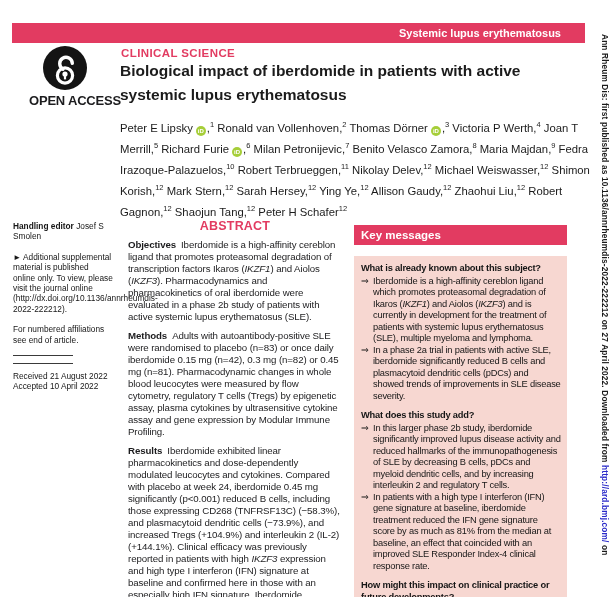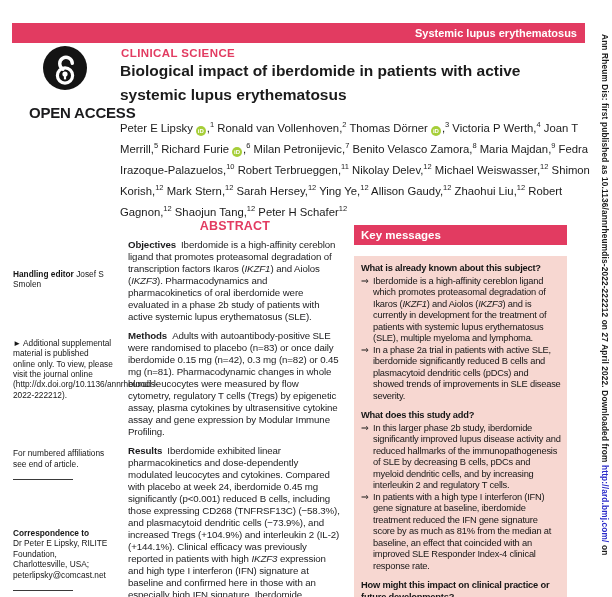--- a/index.html
+++ b/index.html
@@ -9,45 +9,45 @@
     --link_blue:#2A2AC9;
     --body_text:#1C1C1E;
   }
   html,body{margin:0;padding:0;background:#fff;}
   body{width:612px;height:597px;overflow:hidden;position:relative;
        font-family:"Liberation Sans",sans-serif;color:var(--body_text);}
   .page{position:absolute;inset:0;background:#fff;}
 
   .banner{position:absolute;left:12px;top:23px;width:573px;height:20px;
           background:var(--accent_red);color:#fff;font-size:11px;font-weight:bold;
-          text-align:right;line-height:20px;padding-right:8px;box-sizing:border-box;}
+          text-align:right;line-height:20px;padding-right:24px;box-sizing:border-box;}
 
   .strip{position:absolute;top:34px;right:2px;height:563px;writing-mode:vertical-rl;
          font-size:8.3px;font-weight:bold;letter-spacing:.15px;white-space:nowrap;
          overflow:hidden;color:#1a1a1a;}
   .strip .url{color:var(--link_blue);}
 
   .oa{position:absolute;left:29px;top:46px;width:72px;text-align:center;}
   .oa svg{display:block;margin:0 auto;}
-  .oa-label{margin-top:14px;font-size:15px;font-weight:bold;letter-spacing:-.2px;white-space:nowrap;}
+  .oa-label{margin-top:3px;font-size:13px;font-weight:bold;letter-spacing:-.2px;white-space:nowrap;}
 
   .kicker{position:absolute;left:121px;top:47px;font-size:11.5px;font-weight:bold;
           color:var(--accent_red);letter-spacing:.4px;}
   .title{position:absolute;left:120px;top:59px;width:430px;margin:0;
          font-size:15.5px;font-weight:600;line-height:24px;color:#1b1b1b;}
   .authors{position:absolute;left:120px;top:116px;width:470px;
            font-size:11.3px;line-height:17.4px;color:#1b1b1b;}
   .authors sup{font-size:7.5px;}
   .orcid{display:inline-block;width:10px;height:10px;border-radius:50%;
          background:var(--orcid_green);color:#fff;font-size:6px;font-weight:bold;
          text-align:center;line-height:10px;margin:0 1px 0 3px;vertical-align:-1px;}
 
   .sidebar{position:absolute;left:13px;top:221px;width:100px;
            font-size:8.3px;line-height:10.4px;color:#161616;}
-  .sidebar .blk{margin-bottom:10px;margin-top:48px;}
+  .sidebar .blk{margin-bottom:10px;}
   .sidebar hr{border:none;border-top:1px solid #3a3a3a;width:60px;margin:7px 0;}
   .sidebar b{font-weight:bold;}
 
   .abstract{position:absolute;left:121px;top:220px;width:228px;height:377px;
             overflow:hidden;font-size:9.7px;line-height:12px;letter-spacing:-.1px;}
   .abstract h2{margin:0 0 3px 0;font-size:12.5px;font-weight:bold;
                color:var(--accent_red);letter-spacing:.2px;text-align:center;}
   .abstract p{margin:7px;}
   .abstract p b{margin-right:5px;}
 
@@ -95,24 +95,20 @@
     <div class="blk">
       <b>Handling editor</b>
       <span>Josef S Smolen</span>
     </div>
     <div class="blk">
       <span>►</span>
       <span>Additional supplemental material is published online only. To view, please visit the journal online (</span><span>http://dx.doi.org/10.1136/annrheumdis-2022-222212</span><span>).</span>
     </div>
     <div class="blk">For numbered affiliations see end of article.</div>
     <hr>
-    <div class="blk">
-      <b style="display:block">Correspondence to</b>
-      <span>Dr Peter E Lipsky, RILITE Foundation, Charlottesville, USA; </span><span>peterlipsky@comcast.net</span>
-    </div>
     <hr>
     <div>Received 21 August 2022</div>
     <div>Accepted 10 April 2022</div>
   </div>
 
   <div class="abstract">
     <h2>ABSTRACT</h2>
     <div>
         <p><b>Objectives</b><span><span>Iberdomide is a high-affinity cereblon ligand that promotes proteasomal degradation of transcription factors Ikaros (</span><span style="font-style: italic;">IKZF1</span><span>) and Aiolos (</span><span style="font-style: italic;">IKZF3</span><span>). Pharmacodynamics and pharmacokinetics of oral iberdomide were evaluated in a phase 2b study of patients with active systemic lupus erythematosus (SLE).</span></span></p>
         <p><b>Methods</b><span><span>Adults with autoantibody-positive SLE were randomised to placebo (n=83) or once daily iberdomide 0.15 mg (n=42), 0.3 mg (n=82) or 0.45 mg (n=81). Pharmacodynamic changes in whole blood leucocytes were measured by flow cytometry, regulatory T cells (Tregs) by epigenetic assay, plasma cytokines by ultrasensitive cytokine assay and gene expression by Modular Immune Profiling.</span></span></p>

